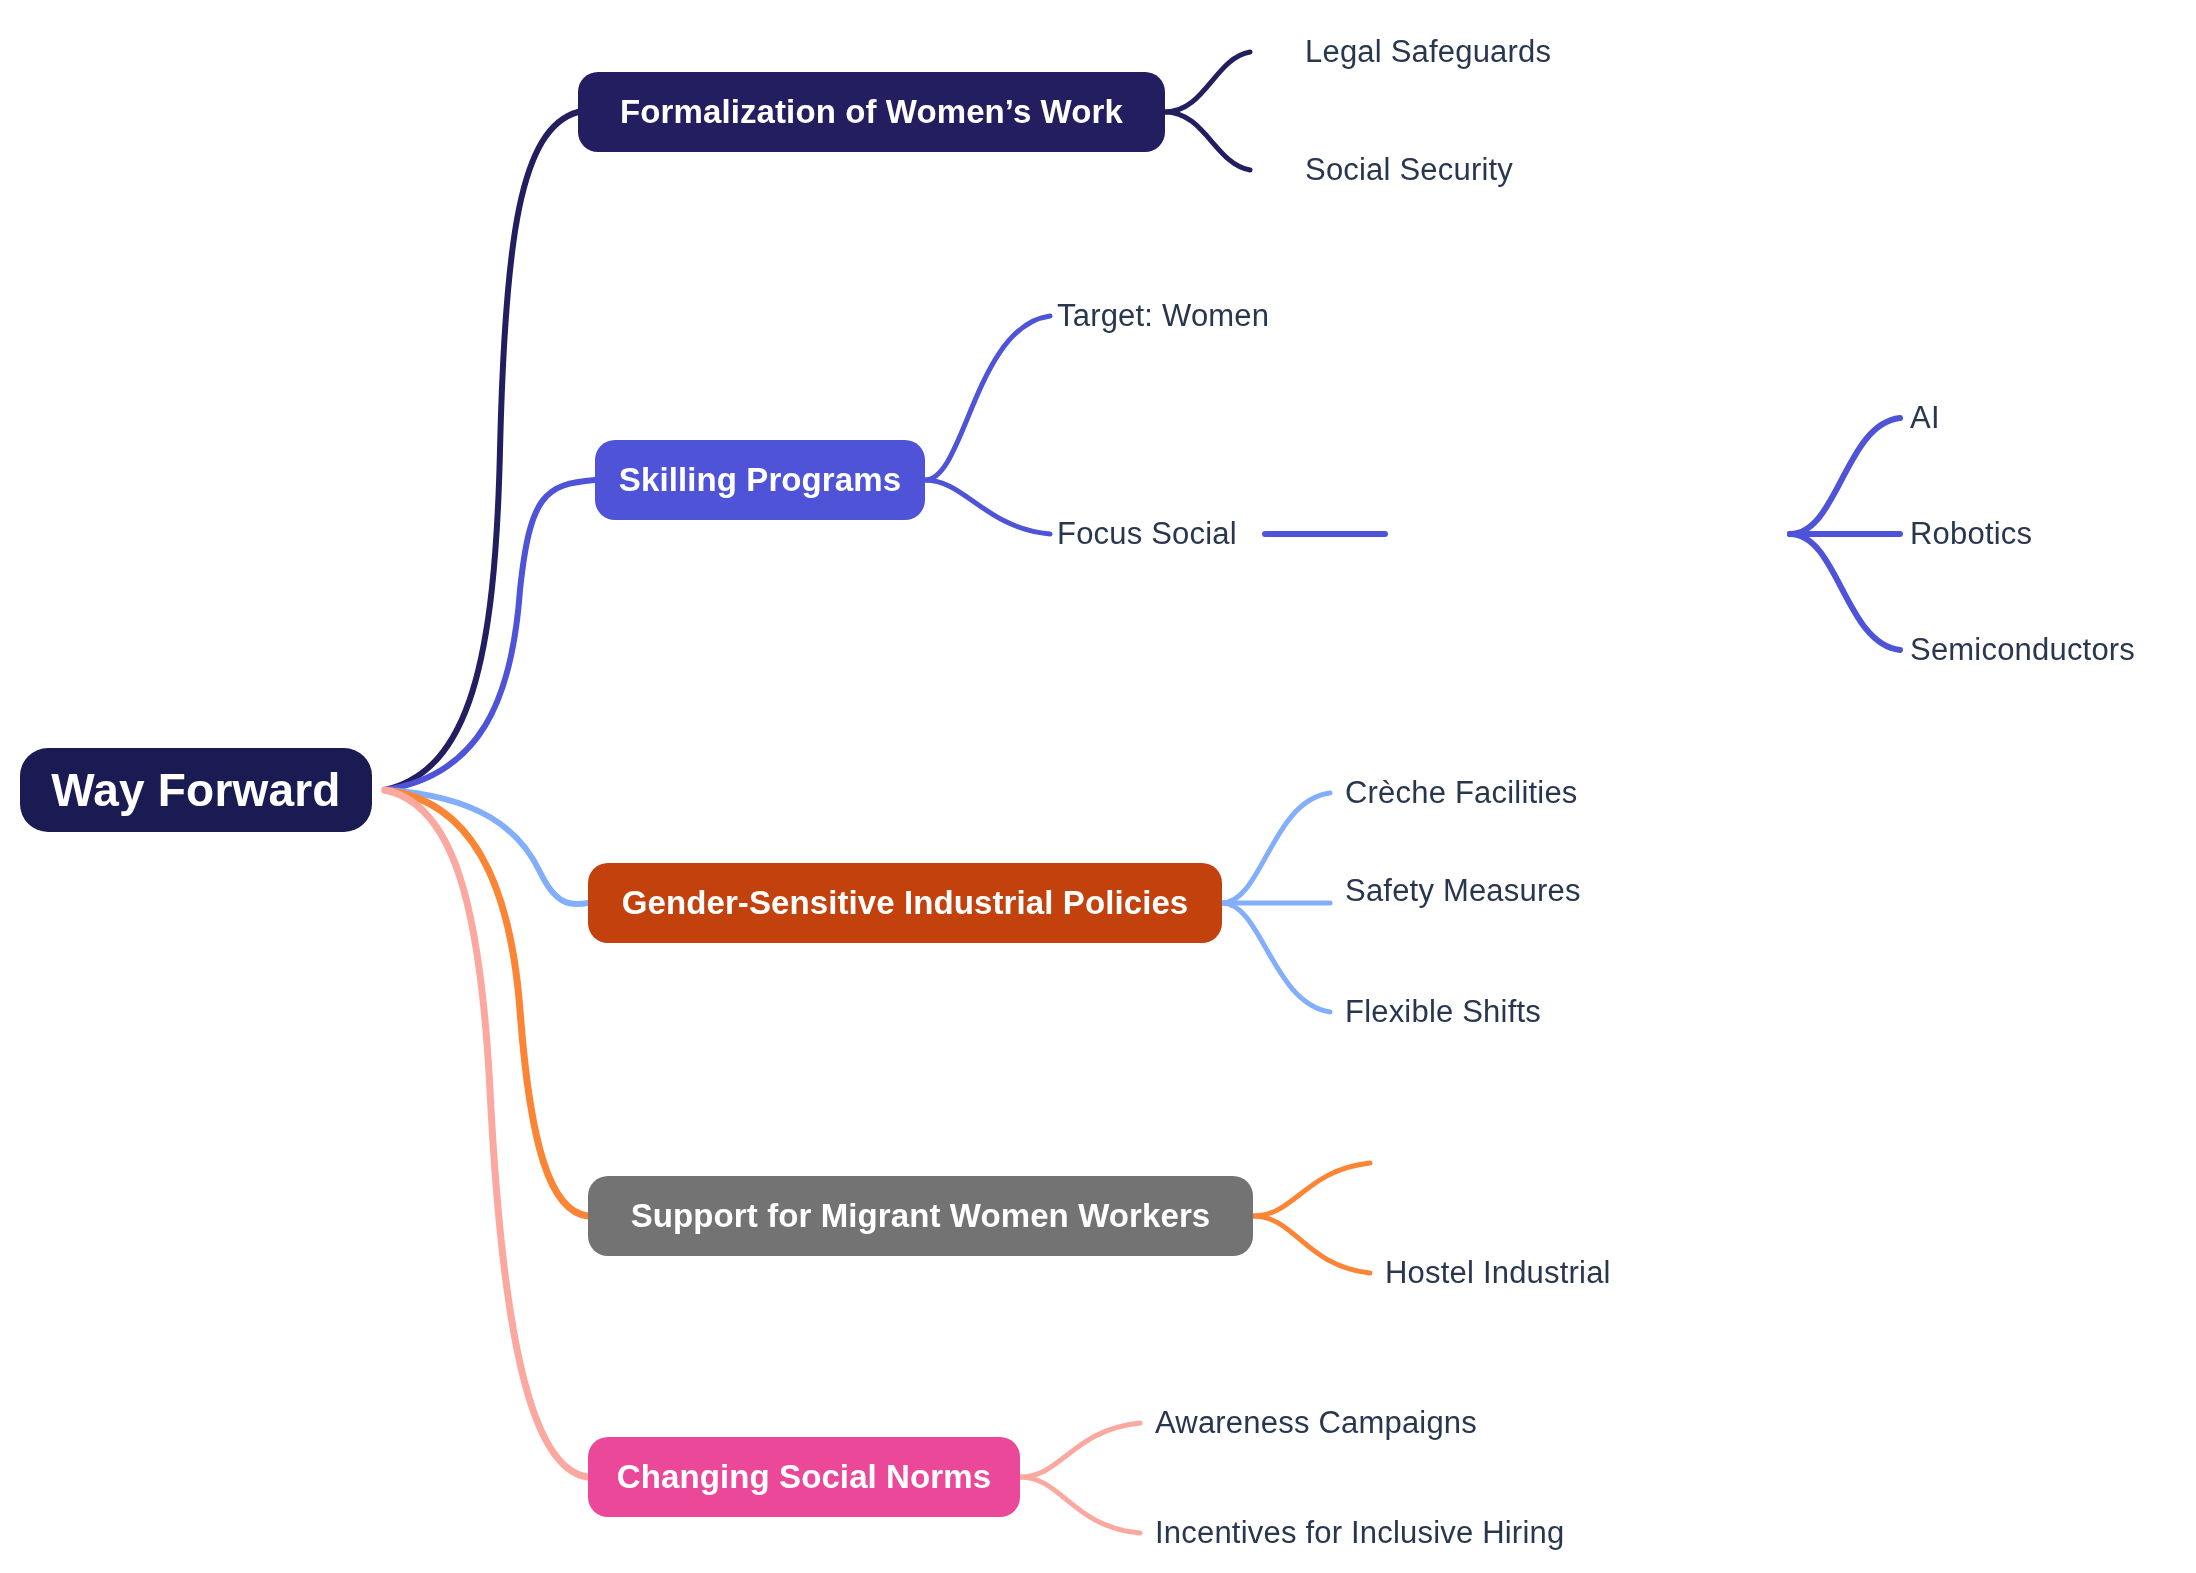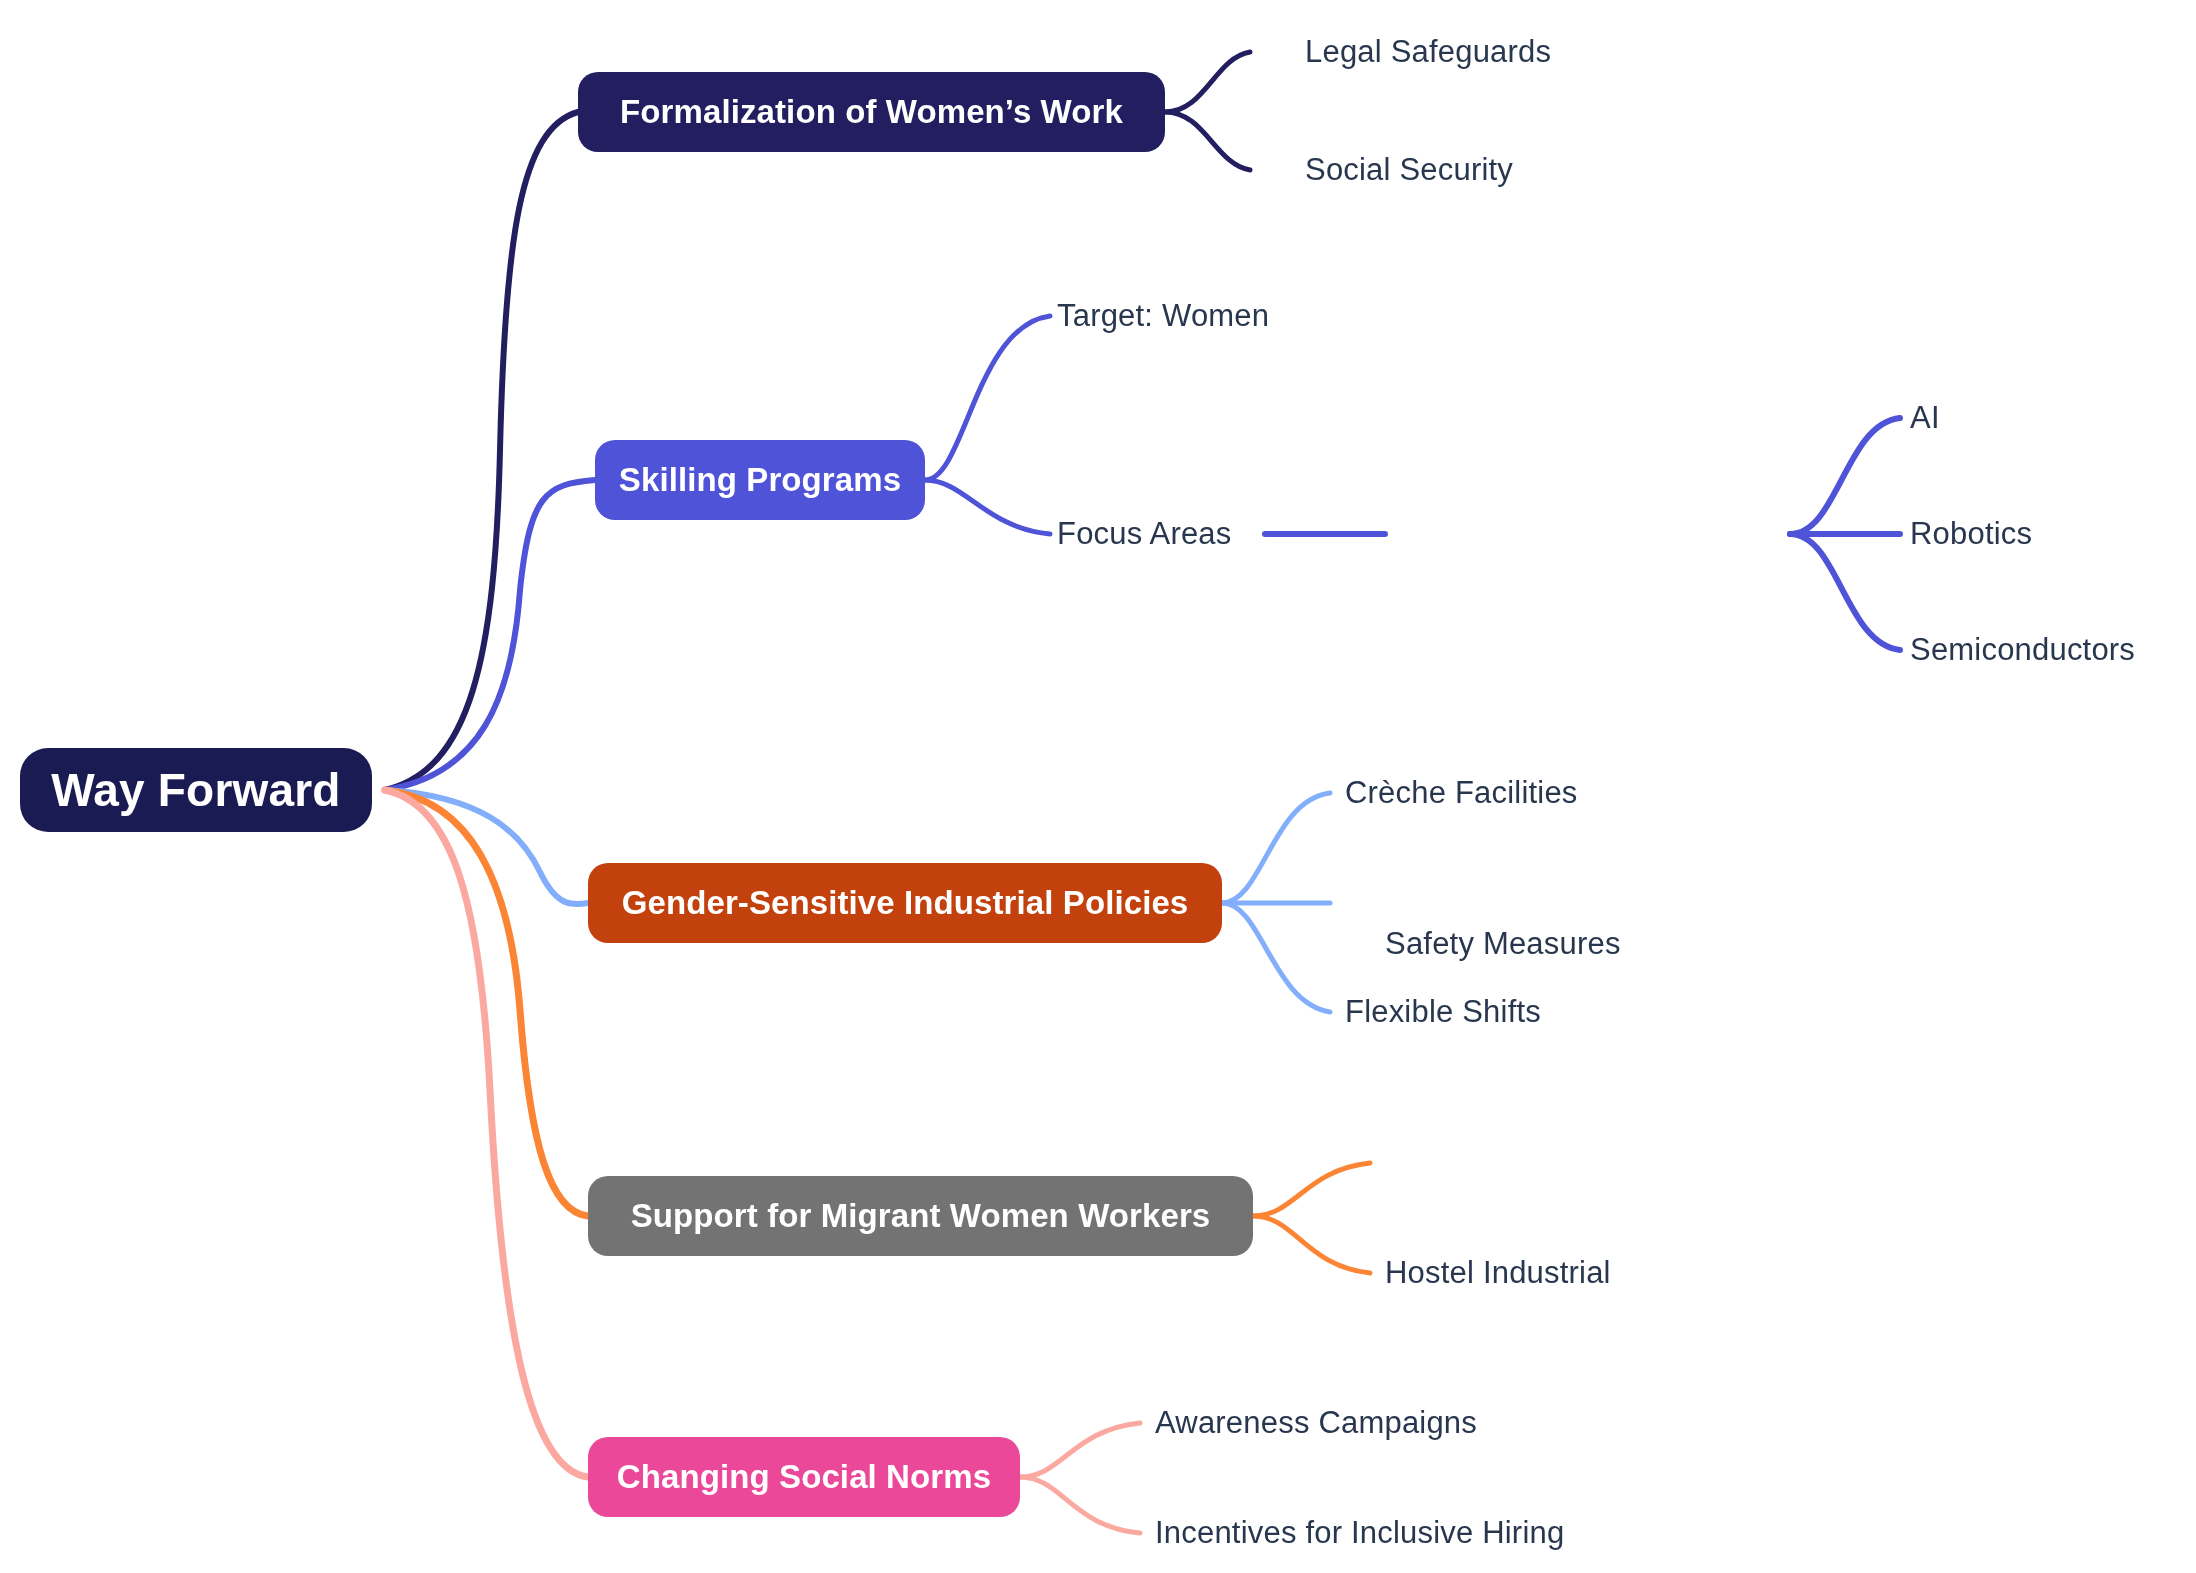--- a/index.html
+++ b/index.html
@@ -142,28 +142,28 @@
   <div id="node-layer">
 
     <div class="node node-root" style="left:20px; top:748px; width:352px; height:84px; background:#1b1b54;border-radius:28px;">Way Forward</div>
 
     <div class="node node-topic" style="left:578px; top:72px; width:587px; height:80px; background:#221e60;">Formalization of Women’s Work</div>
     <div class="node node-leaf" style="left:1305px; top:30px; width:420px; height:44px;">Legal Safeguards</div>
     <div class="node node-leaf" style="left:1305px; top:148px; width:420px; height:44px;">Social Security</div>
 
     <div class="node node-topic" style="left:595px; top:440px; width:330px; height:80px; background:#4e53d8;">Skilling Programs</div>
     <div class="node node-leaf" style="left:1057px; top:294px; width:400px; height:44px;">Target: Women</div>
-    <div class="node node-leaf" style="left:1057px; top:512px; width:300px; height:44px;">Focus Areas</div>
+    <div class="node node-leaf" style="left:1057px; top:512px; width:300px; height:44px;">Focus Social</div>
     <div class="node node-leaf" style="left:1910px; top:396px; width:200px; height:44px;">AI</div>
     <div class="node node-leaf" style="left:1910px; top:512px; width:260px; height:44px;">Robotics</div>
     <div class="node node-leaf" style="left:1910px; top:628px; width:330px; height:44px;">Semiconductors</div>
 
     <div class="node node-topic" style="left:588px; top:863px; width:634px; height:80px; background:#c2410c;">Gender-Sensitive Industrial Policies</div>
     <div class="node node-leaf" style="left:1345px; top:771px; width:420px; height:44px;">Crèche Facilities</div>
-    <div class="node node-leaf" style="left:1345px; top:922px; width:420px; height:44px;margin-left:40px;">Safety Measures</div>
+    <div class="node node-leaf" style="left:1345px; top:869px; width:420px; height:44px;">Safety Measures</div>
     <div class="node node-leaf" style="left:1345px; top:990px; width:420px; height:44px;">Flexible Shifts</div>
 
     <div class="node node-topic" style="left:588px; top:1176px; width:665px; height:80px; background:#737373;">Support for Migrant Women Workers</div>
     <div class="node node-leaf" style="left:1385px; top:1251px; width:460px; height:44px;">Hostel Industrial</div>
 
     <div class="node node-topic" style="left:588px; top:1437px; width:432px; height:80px; background:#ec4899;">Changing Social Norms</div>
     <div class="node node-leaf" style="left:1155px; top:1401px; width:480px; height:44px;">Awareness Campaigns</div>
     <div class="node node-leaf" style="left:1155px; top:1511px; width:560px; height:44px;">Incentives for Inclusive Hiring</div>
 
   </div>

